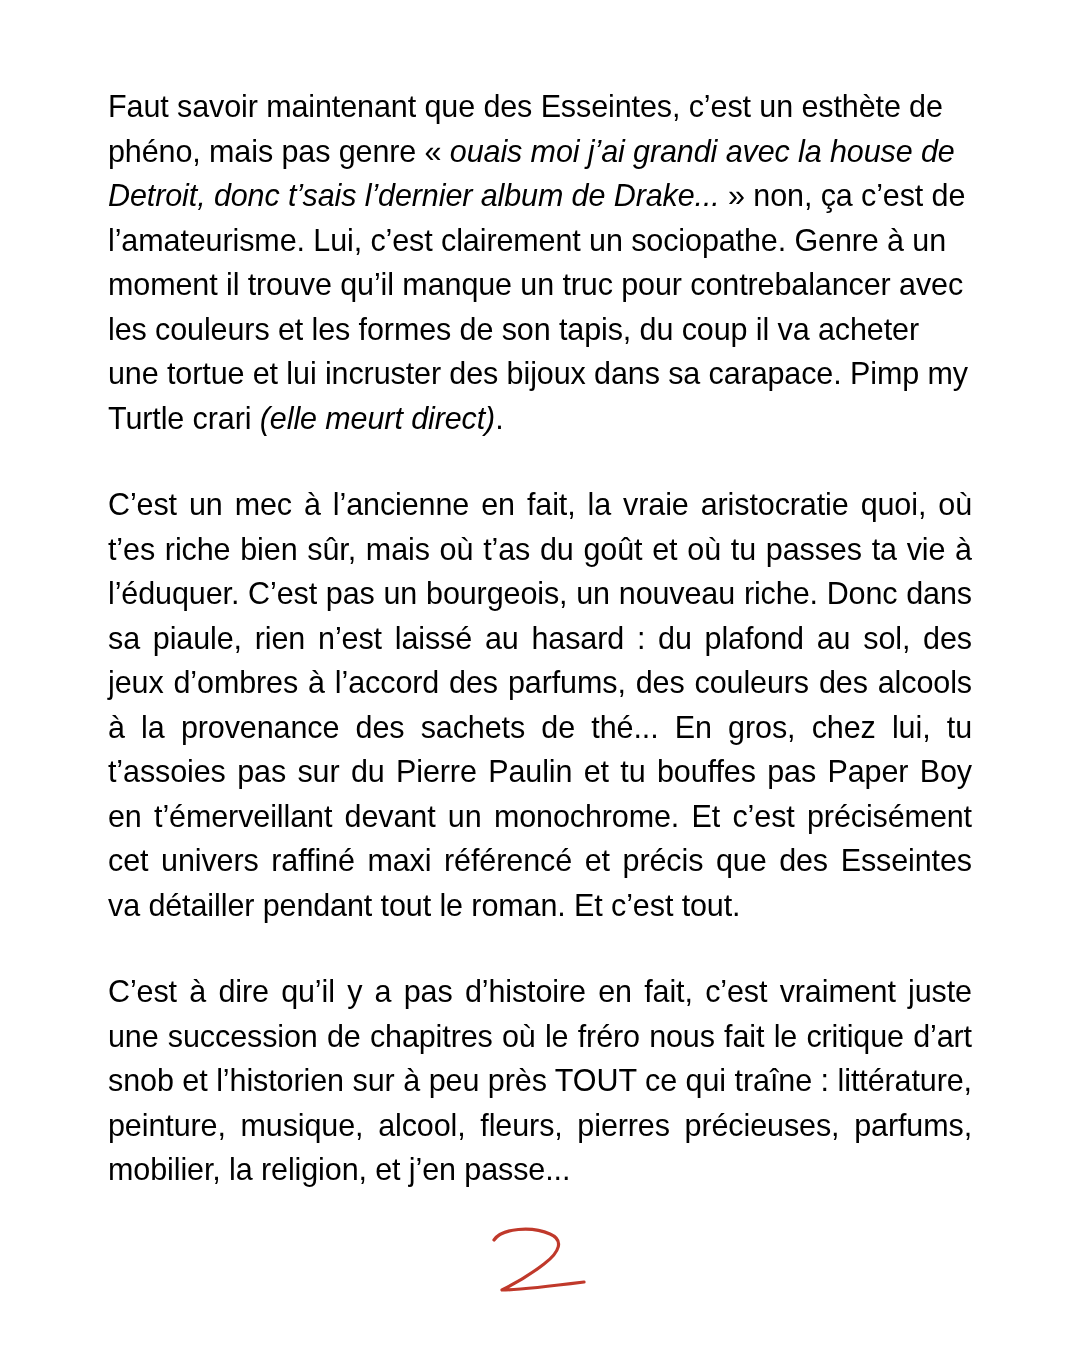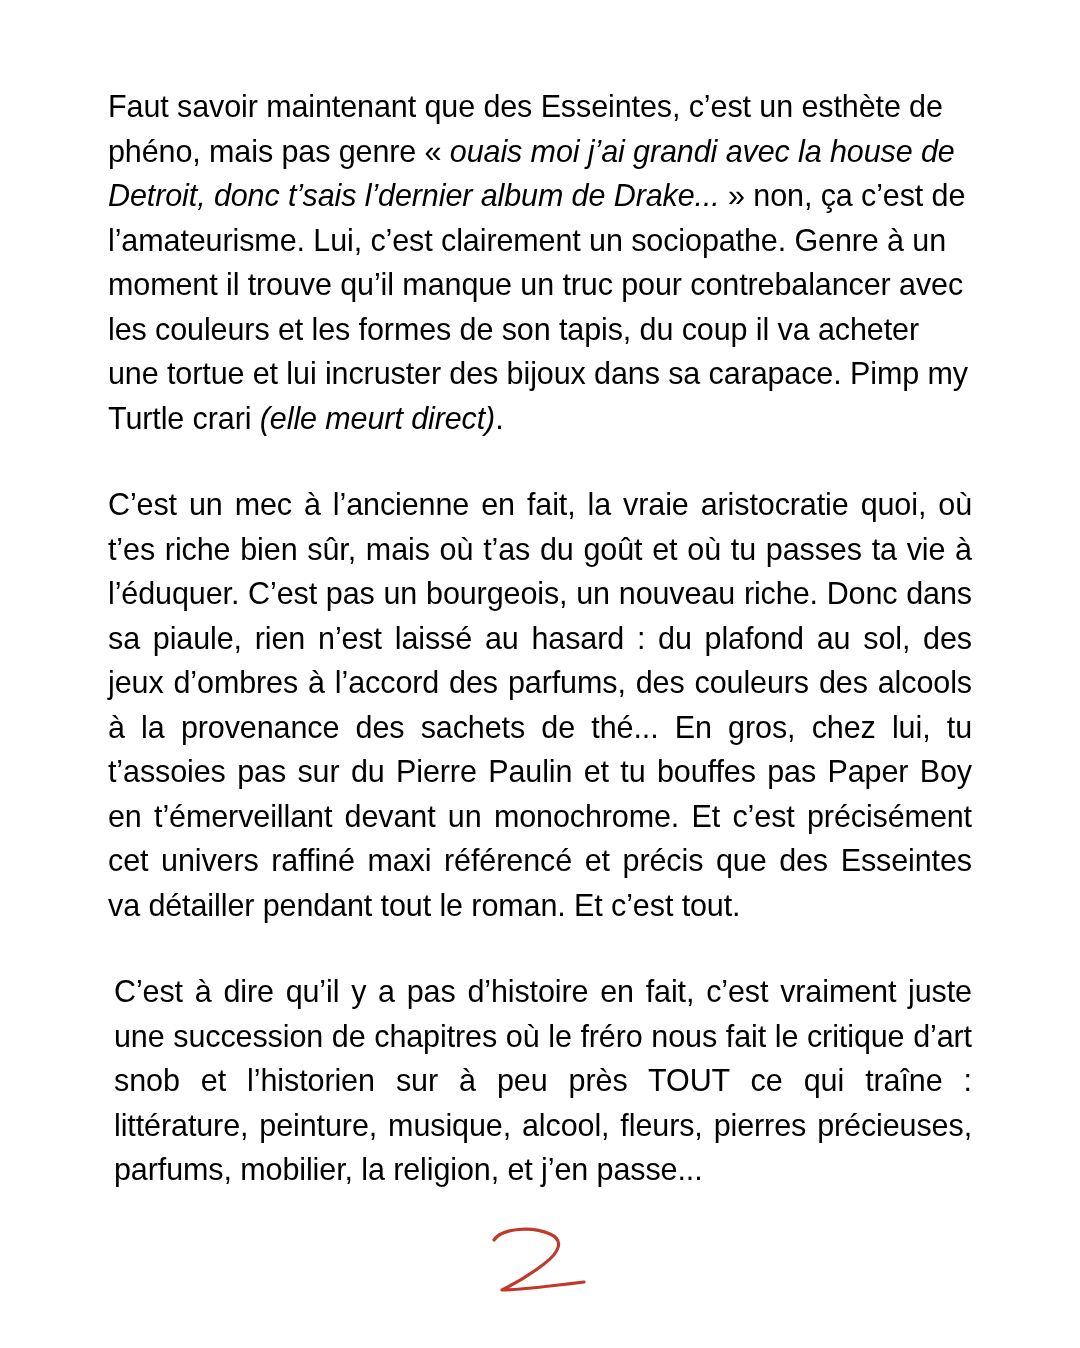--- a/index.html
+++ b/index.html
@@ -28,21 +28,20 @@
     text-align: justify;
     letter-spacing: -0.1px;
     word-spacing: 0px;
     margin: 0;
   }
   .para {
     margin: 0 0 42px 0;
   }
   .para:last-of-type {
     margin-bottom: 0;
-    margin-left: 6px;
   }
   
   .para-lead {
     text-align: left;
   }
   i, .ital {
     font-style: italic;
   }
   .page-number {
     position: absolute;

